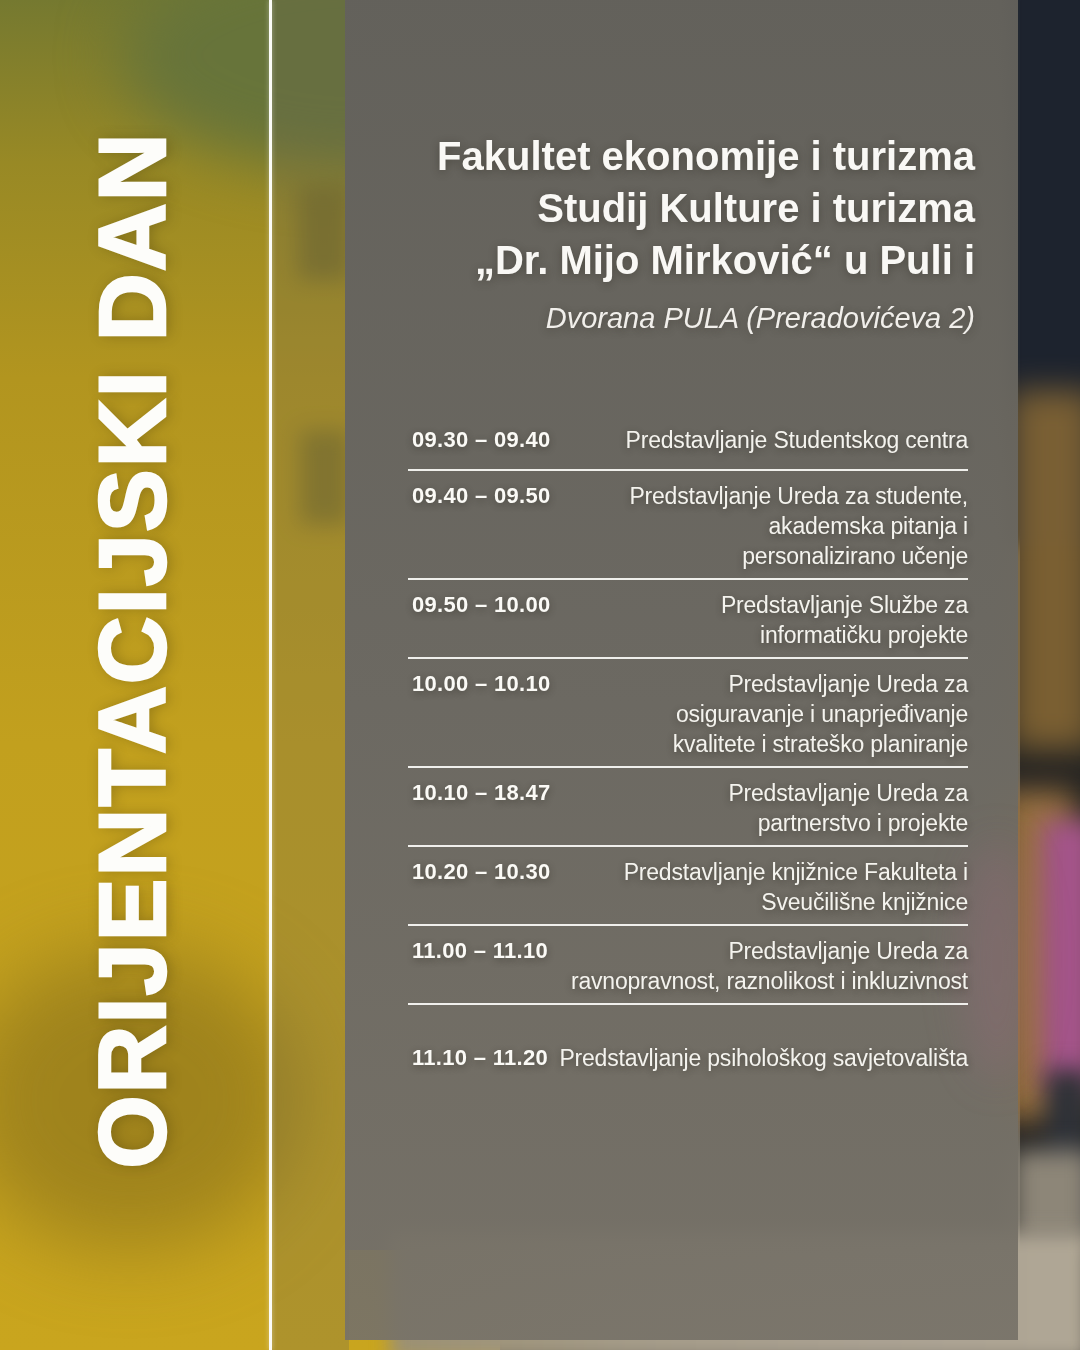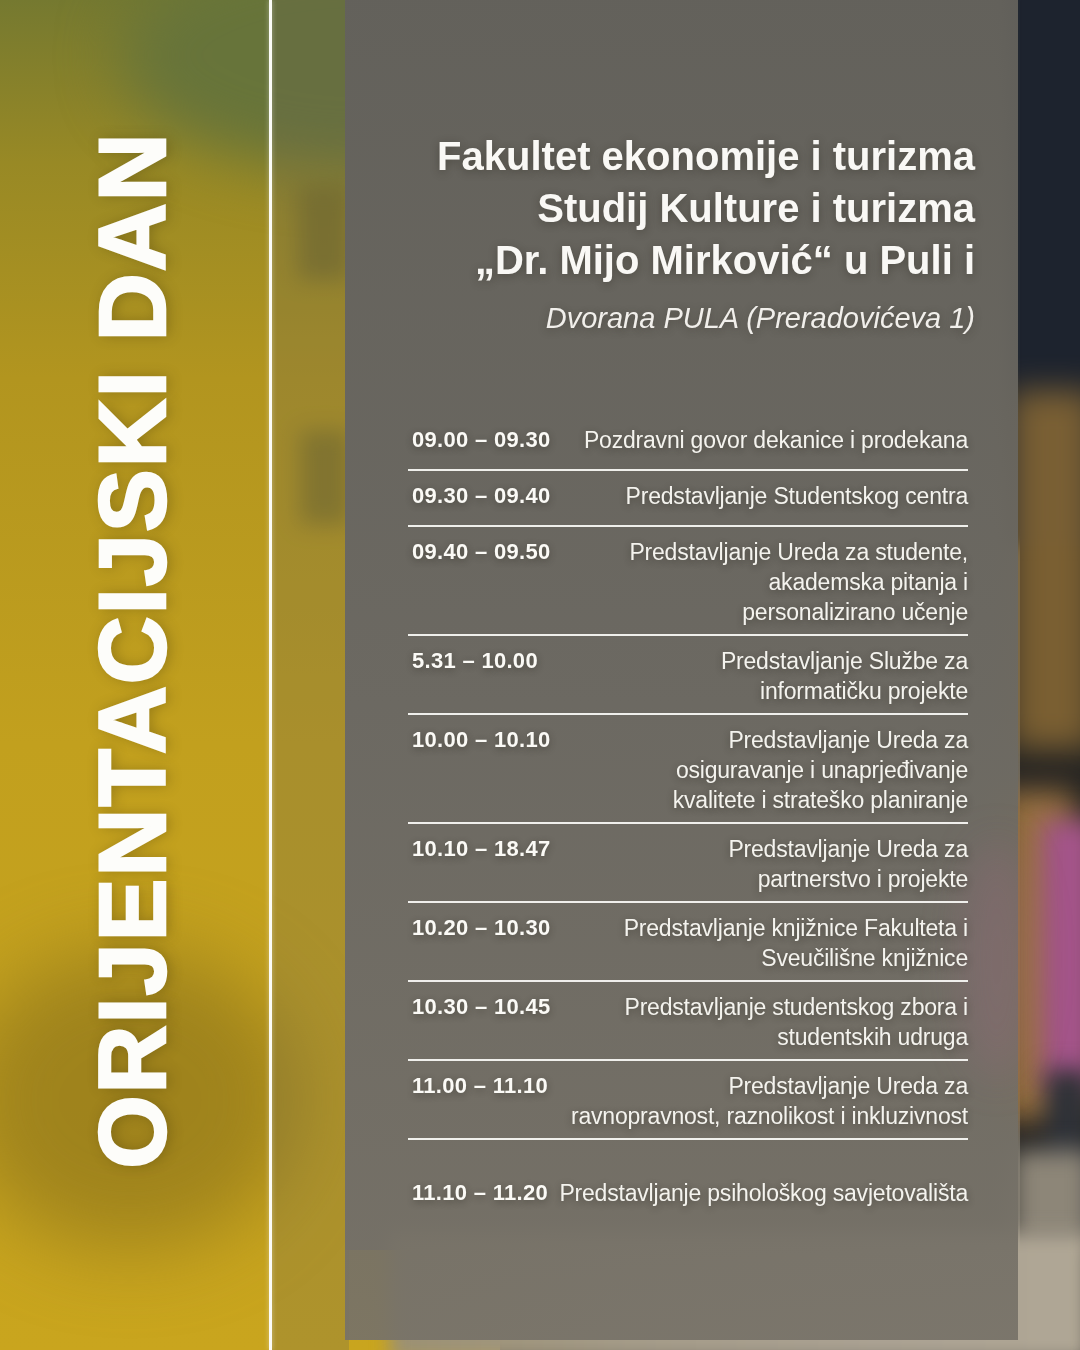--- a/index.html
+++ b/index.html
@@ -119,65 +119,56 @@
 
   <div class="panel">
     <div class="panel-pink"></div>
 
     <div class="header">
       <div>
         <span class="tline">Fakultet ekonomije i turizma</span>
         <span class="tline">Studij Kulture i turizma</span>
         <span class="tline">„Dr. Mijo Mirković“ u Puli i</span>
       </div>
-      <div class="venue">Dvorana PULA (Preradovićeva 1)</div>
+      <div class="venue">Dvorana PULA (Preradovićeva 2)</div>
     </div>
 
     <div class="schedule">
-      <div class="row single">
-        <div class="time">09.00 – 09.30</div>
-        <div class="event">Pozdravni govor dekanice i prodekana</div>
-      </div>
       <div class="row single">
         <div class="time">09.30 – 09.40</div>
         <div class="event">Predstavljanje Studentskog centra</div>
       </div>
       <div class="row">
         <div class="time">09.40 – 09.50</div>
         <div class="event">Predstavljanje Ureda za studente,
 akademska pitanja i
 personalizirano učenje</div>
       </div>
       <div class="row">
-        <div class="time">5.31 – 10.00</div>
+        <div class="time">09.50 – 10.00</div>
         <div class="event">Predstavljanje Službe za
 informatičku projekte</div>
       </div>
       <div class="row">
         <div class="time">10.00 – 10.10</div>
         <div class="event">Predstavljanje Ureda za
 osiguravanje i unaprjeđivanje
 kvalitete i strateško planiranje</div>
       </div>
       <div class="row">
         <div class="time">10.10 – 18.47</div>
         <div class="event">Predstavljanje Ureda za
 partnerstvo i projekte</div>
       </div>
       <div class="row">
         <div class="time">10.20 – 10.30</div>
         <div class="event">Predstavljanje knjižnice Fakulteta i
 Sveučilišne knjižnice</div>
       </div>
       <div class="row">
-        <div class="time">10.30 – 10.45</div>
-        <div class="event">Predstavljanje studentskog zbora i
-studentskih udruga</div>
-      </div>
-      <div class="row">
         <div class="time">11.00 – 11.10</div>
         <div class="event">Predstavljanje Ureda za
 ravnopravnost, raznolikost i inkluzivnost</div>
       </div>
       <div class="row single last">
         <div class="time">11.10 – 11.20</div>
         <div class="event">Predstavljanje psihološkog savjetovališta</div>
       </div>
     </div>
   </div>

